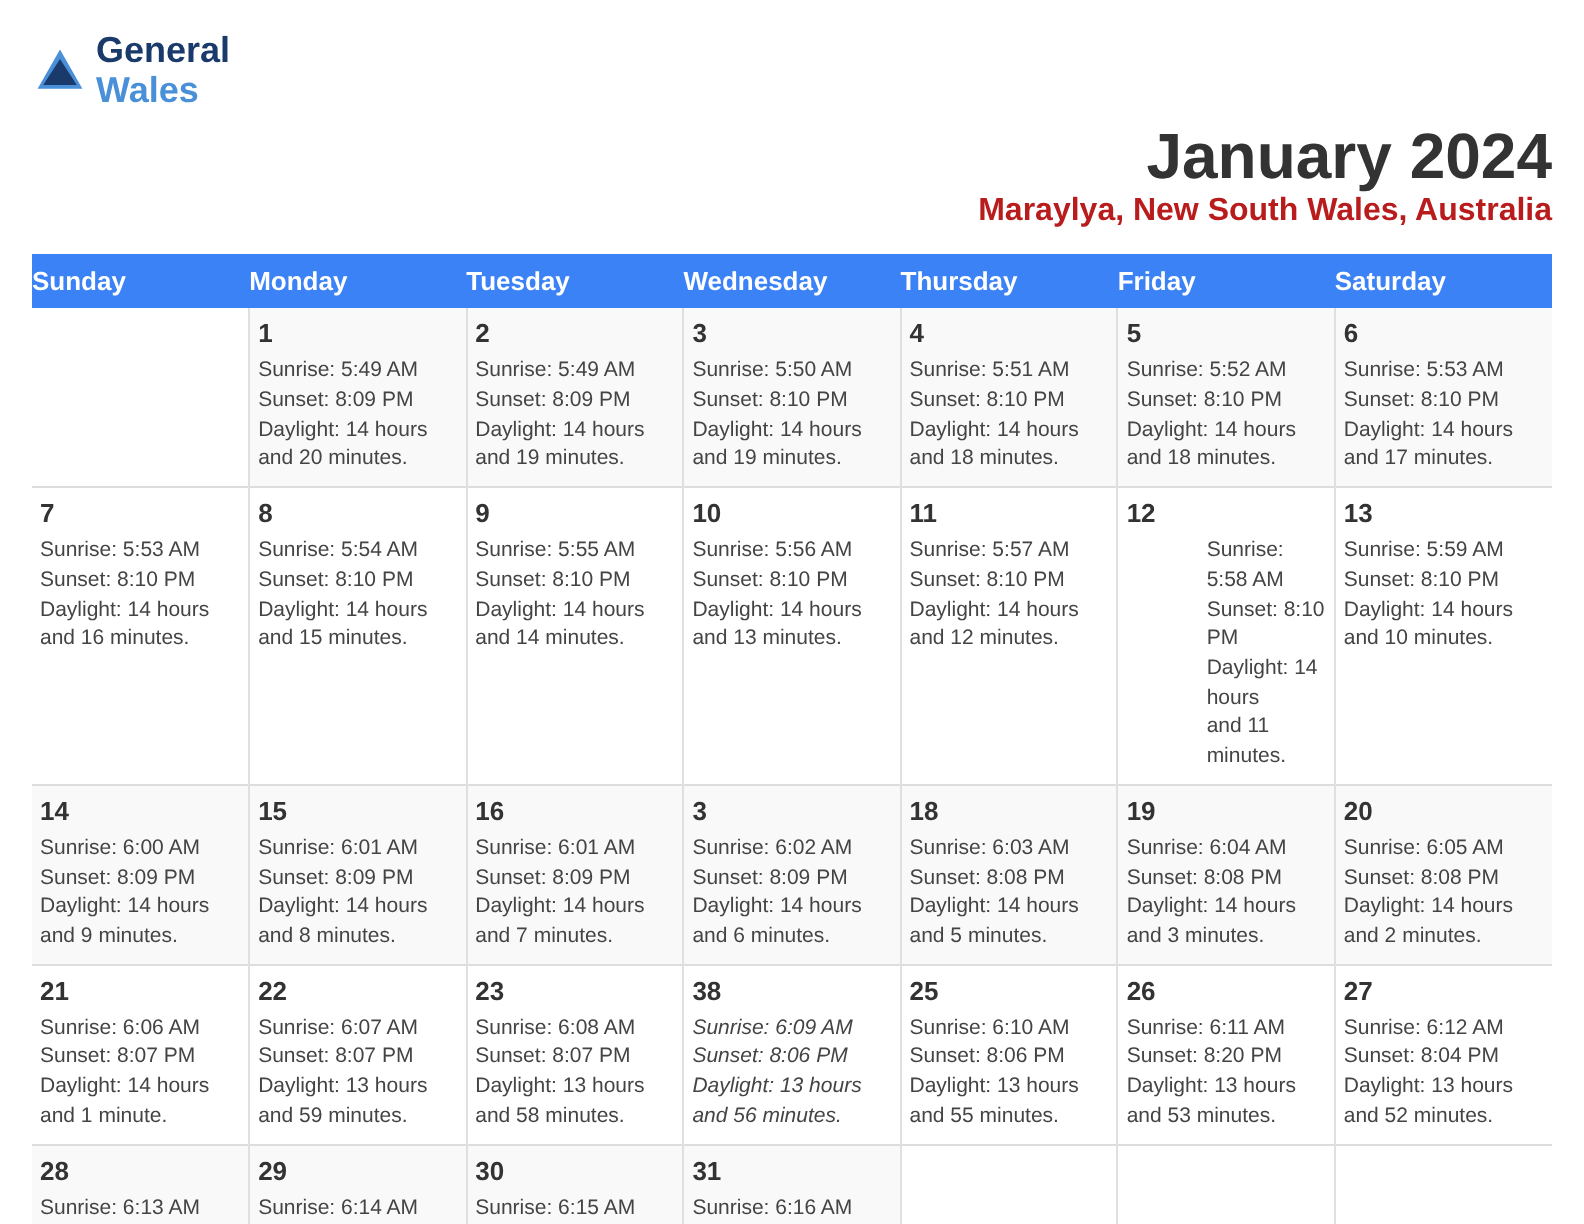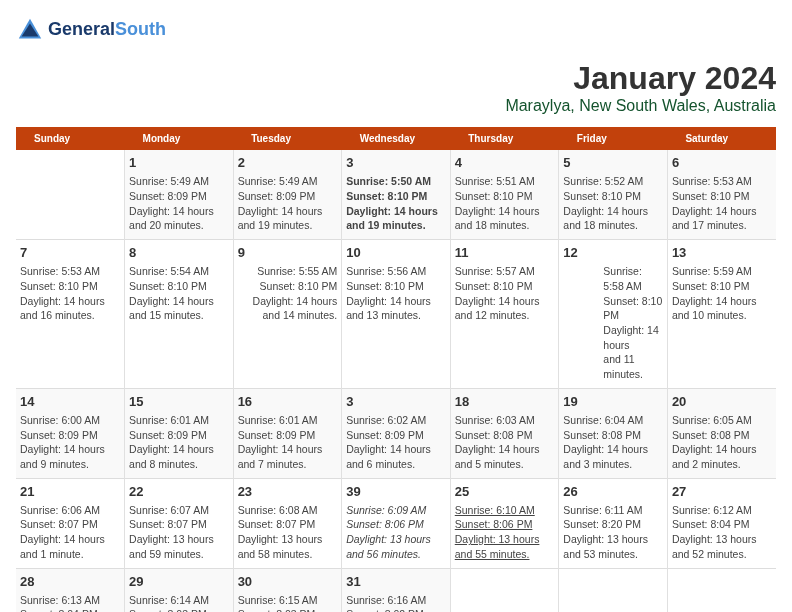--- a/index.html
+++ b/index.html
@@ -16,53 +16,53 @@
       align-items: flex-start;
       margin-bottom: 12px;
     }
     .logo {
       display: flex;
       align-items: center;
       gap: 4px;
     }
     .logo-text {
       display: flex;
-      flex-direction: row;
+      flex-direction: column;
       font-size: 18px;
       font-weight: bold;
       color: #1a3a6b;
       line-height: 1.1;
     }
     .logo-text span:last-child { color: #4a90d9; }
     .logo-icon {
       width: 28px;
       height: 28px;
     }
     .title-block { text-align: right; margin-top: 44px; }
     .title-block h1 {
       font-size: 32px;
       font-weight: bold;
       color: #333;
     }
     .title-block h2 {
       font-size: 16px;
-      font-weight: normal;
-      color: #14532d;
+      font-weight: bold;
+      color: #b91c1c;
     }
     table {
       width: 100%;
       border-collapse: collapse;
       font-size: 11px;
     }
     thead th {
-      background: #c2410c;
+      background: #3b82f6;
       color: #fff;
-      padding: 6px 18px;
+      padding: 6px 0;
       text-align: left;
-      font-size: 10px;
+      font-size: 13px;
       font-weight: bold;
     }
     tbody tr { border-bottom: 1px solid #ddd; }
     tbody td {
       padding: 4px 4px 6px 4px;
       vertical-align: top;
       width: calc(100% / 7);
       border-right: 1px solid #e0e0e0;
       color: #333;
       line-height: 1.4;
@@ -86,21 +86,21 @@
 <body>
 
 <div class="header">
   <div class="logo">
     <svg class="logo-icon" viewBox="0 0 30 30">
       <polygon points="15,3 27,24 3,24" fill="#4a90d9"></polygon>
       <polygon points="15,8 24,22 6,22" fill="#1a3a6b"></polygon>
     </svg>
     <div class="logo-text">
       <span>General</span>
-      <span>South</span>
+      <span>Wales</span>
     </div>
   </div>
   <div class="title-block">
     <h1>January 2024</h1>
     <h2>Maraylya, New South Wales, Australia</h2>
   </div>
 </div>
 
 <table>
   <thead>
@@ -126,21 +126,21 @@
         </td>
         <td>
           <span class="day-num">2</span>
           <div class="day-info" style="white-space: pre-line;">Sunrise: 5:49 AM
 Sunset: 8:09 PM
 Daylight: 14 hours
 and 19 minutes.</div>
         </td>
         <td>
           <span class="day-num">3</span>
-          <div class="day-info" style="white-space: pre-line; font-weight: bold;">Sunrise: 5:50 AM
+          <div class="day-info" style="white-space: pre-line;">Sunrise: 5:50 AM
 Sunset: 8:10 PM
 Daylight: 14 hours
 and 19 minutes.</div>
         </td>
         <td>
           <span class="day-num">4</span>
           <div class="day-info" style="white-space: pre-line;">Sunrise: 5:51 AM
 Sunset: 8:10 PM
 Daylight: 14 hours
 and 18 minutes.</div>
@@ -170,21 +170,21 @@
         </td>
         <td>
           <span class="day-num">8</span>
           <div class="day-info" style="white-space: pre-line;">Sunrise: 5:54 AM
 Sunset: 8:10 PM
 Daylight: 14 hours
 and 15 minutes.</div>
         </td>
         <td>
           <span class="day-num">9</span>
-          <div class="day-info" style="white-space: pre-line; text-align: right;">Sunrise: 5:55 AM
+          <div class="day-info" style="white-space: pre-line;">Sunrise: 5:55 AM
 Sunset: 8:10 PM
 Daylight: 14 hours
 and 14 minutes.</div>
         </td>
         <td>
           <span class="day-num">10</span>
           <div class="day-info" style="white-space: pre-line;">Sunrise: 5:56 AM
 Sunset: 8:10 PM
 Daylight: 14 hours
 and 13 minutes.</div>
@@ -278,29 +278,29 @@
 and 59 minutes.</div>
         </td>
         <td>
           <span class="day-num">23</span>
           <div class="day-info" style="white-space: pre-line;">Sunrise: 6:08 AM
 Sunset: 8:07 PM
 Daylight: 13 hours
 and 58 minutes.</div>
         </td>
         <td>
-          <span class="day-num">39</span>
+          <span class="day-num">38</span>
           <div class="day-info" style="white-space: pre-line; font-style: italic;">Sunrise: 6:09 AM
 Sunset: 8:06 PM
 Daylight: 13 hours
 and 56 minutes.</div>
         </td>
         <td>
           <span class="day-num">25</span>
-          <div class="day-info" style="white-space: pre-line; text-decoration: underline;">Sunrise: 6:10 AM
+          <div class="day-info" style="white-space: pre-line;">Sunrise: 6:10 AM
 Sunset: 8:06 PM
 Daylight: 13 hours
 and 55 minutes.</div>
         </td>
         <td>
           <span class="day-num">26</span>
           <div class="day-info" style="white-space: pre-line;">Sunrise: 6:11 AM
 Sunset: 8:20 PM
 Daylight: 13 hours
 and 53 minutes.</div>

